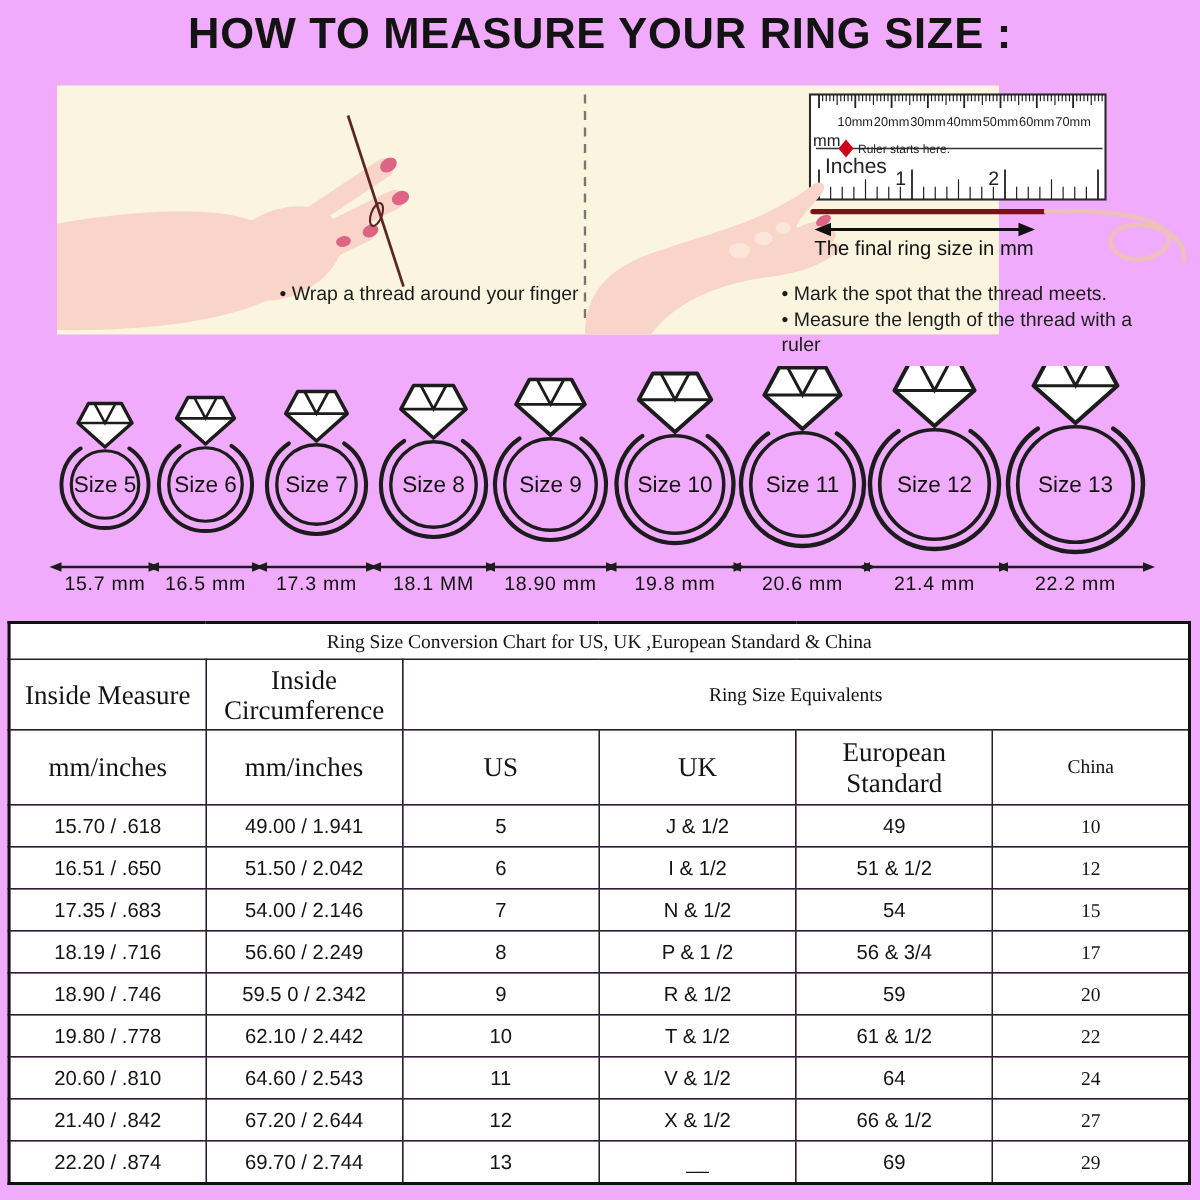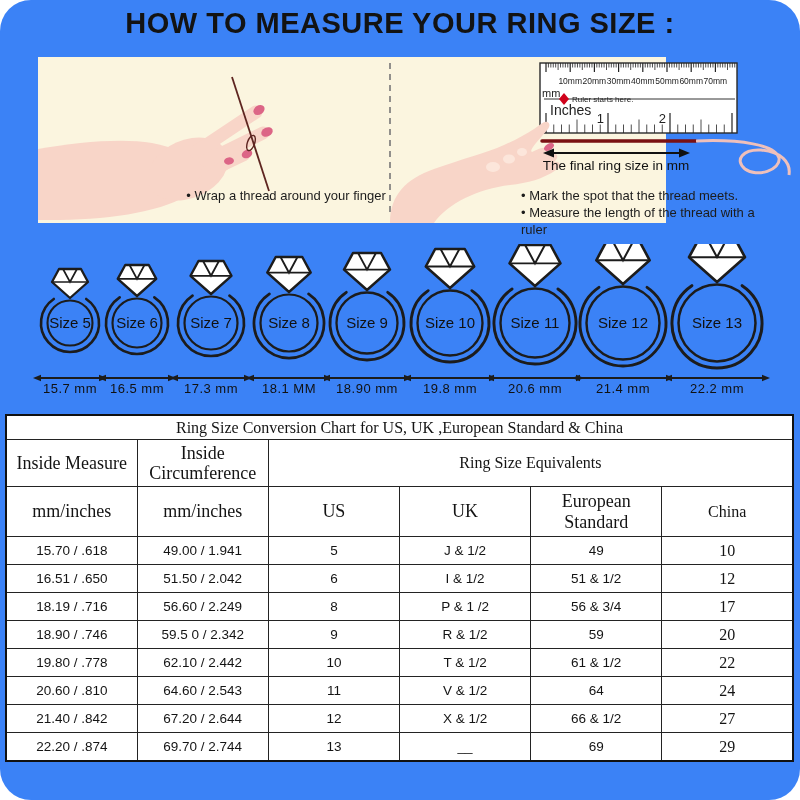--- a/index.html
+++ b/index.html
@@ -1,35 +1,35 @@
 <!DOCTYPE html>
 <html style="--panel_bg: #FBF5DF; --cell_yellow: #F8F4C3; --cell_pale: #FAF9E6; --thread_dark: #7A1113; --thread_pink: #EFC0BB; --marker_red: #D0021B; --skin: #F8D5C8; --skin_highlight: #FCE6DB; --nail_pink: #DC6586; --ink: #1F1F1F;"><head>
 <meta charset="utf-8">
 <style>
   html,body{margin:0;padding:0;background:#fff;}
-  .canvas{position:relative;width:800px;height:800px;background:#3b82f6;overflow:hidden;
-          font-family:"Liberation Sans",sans-serif;color:#161616;border-radius:31px;}
+  .canvas{position:relative;width:800px;height:800px;background:#f0abfc;overflow:hidden;
+          font-family:"Liberation Sans",sans-serif;color:#161616;}
   .title{position:absolute;top:7px;left:0;width:100%;text-align:center;
          font-size:29px;font-weight:700;letter-spacing:.5px;color:#131313;}
   .panel{position:absolute;left:38px;top:57px;width:628px;height:166px;background:var(--panel_bg);}
   .panel svg{position:absolute;left:0;top:0;overflow:visible;}
   .caption{position:absolute;font-size:13px;color:#1c1c1c;}
   .caption-left{left:137px;top:131px;width:222px;text-align:center;}
   .caption-right{left:483px;top:130px;width:262px;line-height:17px;text-align:left;}
   .rings{position:absolute;left:0;top:244px;}
 
   .conv{position:absolute;left:5px;top:414px;width:789px;border-collapse:collapse;
         table-layout:fixed;font-size:13.5px;color:#141414;border:2.5px solid #111;}
   .conv td{border:1.6px solid #232323;text-align:center;vertical-align:middle;padding:0;
            overflow:hidden;}
   .conv .t-title td{height:23px;font-size:13px;background:#fff;}
   .conv .h1 td{height:46px;font-family:"Liberation Serif",serif;font-size:18px;line-height:1.12;}
   .conv .h2 td{height:49px;font-family:"Liberation Serif",serif;font-size:18px;line-height:1.12;}
   .conv tbody td{height:27px;background:#fff;}
-  .conv tbody td:last-child{font-family:"Liberation Serif",serif;font-size:16px;}
+  .conv tbody td:last-child{font-family:"Liberation Serif",serif;font-size:13px;}
   .yellow{background:var(--cell_yellow);}
   .pale{background:var(--cell_pale);}
 </style>
 </head>
 <body>
 
 <div class="canvas">
 
   <div class="title">HOW TO MEASURE YOUR RING SIZE :</div>
 
@@ -348,20 +348,28 @@
         </tr>
         <tr>
           <td>16.51 / .650</td>
           <td>51.50 / 2.042</td>
           <td>6</td>
           <td>I &amp; 1/2</td>
           <td>51 &amp; 1/2</td>
           <td>12</td>
         </tr>
         <tr>
+          <td>17.35 / .683</td>
+          <td>54.00 / 2.146</td>
+          <td>7</td>
+          <td>N &amp; 1/2</td>
+          <td>54</td>
+          <td>15</td>
+        </tr>
+        <tr>
           <td>18.19 / .716</td>
           <td>56.60 / 2.249</td>
           <td>8</td>
           <td>P &amp; 1 /2</td>
           <td>56 &amp; 3/4</td>
           <td>17</td>
         </tr>
         <tr>
           <td>18.90 / .746</td>
           <td>59.5 0 / 2.342</td>

